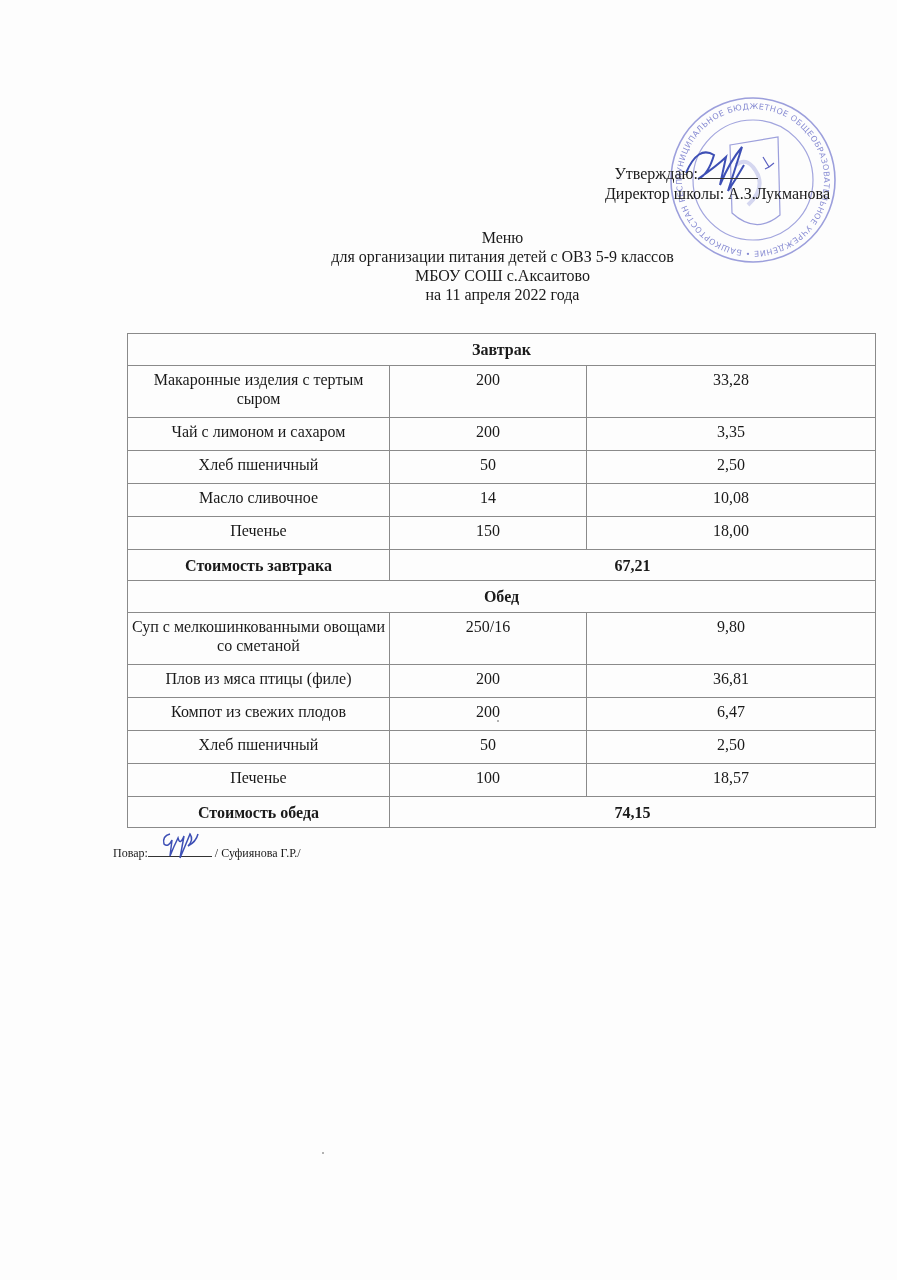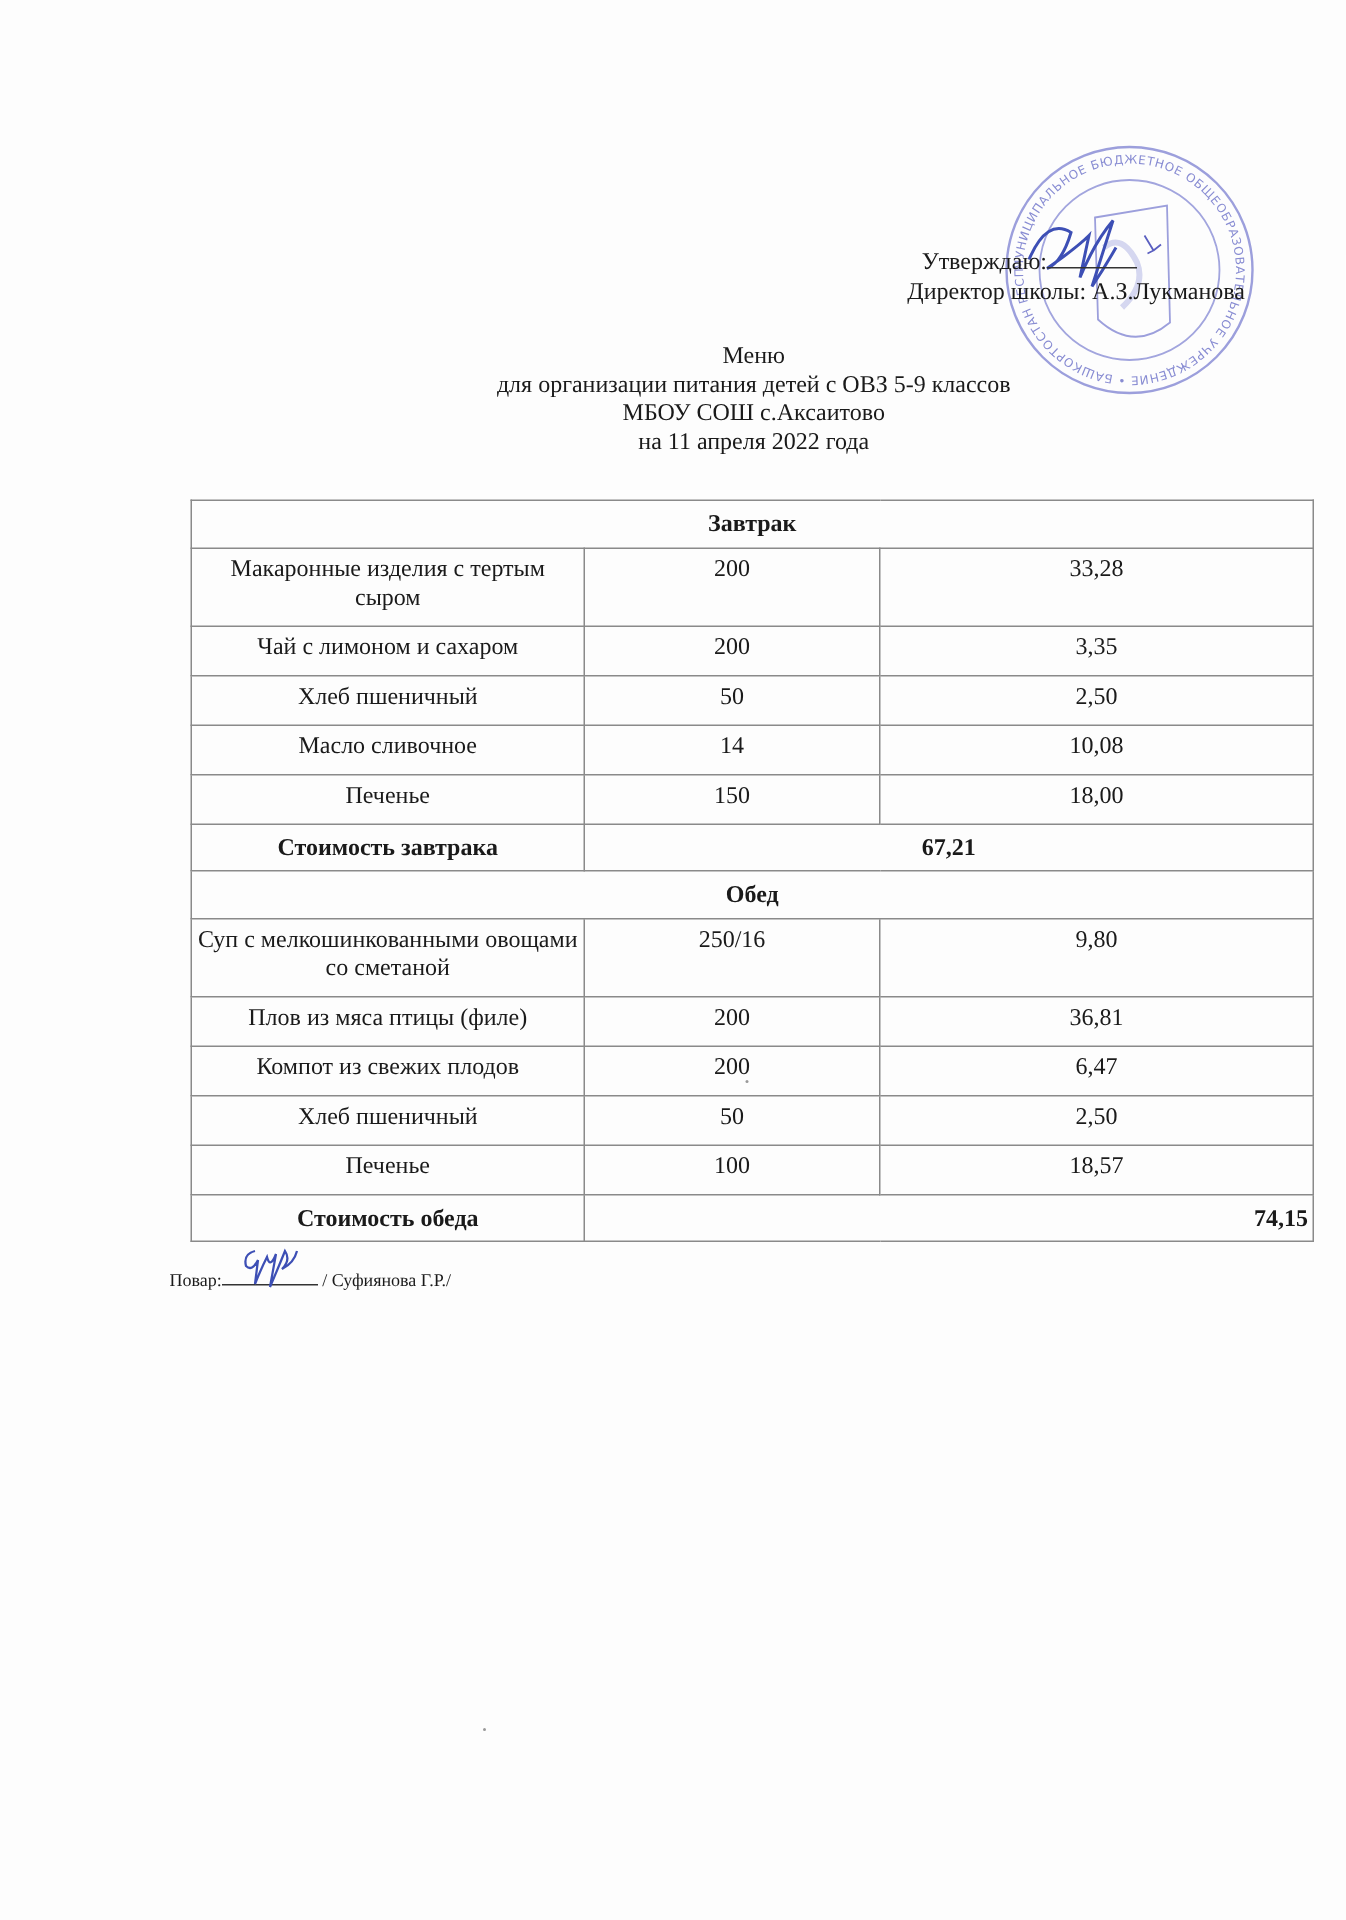--- a/index.html
+++ b/index.html
@@ -78,21 +78,21 @@
   }
   table.menu tr.item td { height: 26px; padding-top: 4px; }
   table.menu tr.item.tall td { height: 45px; }
   table.menu tr.total td {
     font-weight: bold;
     height: 26px;
     vertical-align: middle;
   }
   table.menu tr.total td.label { text-align: center; }
   table.menu tr.total td.value-b { text-align: center; }
-  table.menu tr.total td.value-l { text-align: right; }
+  table.menu tr.total td.value-l { }
   .cook {
     position: absolute;
     top: 842px;
     left: 113px;
     font-size: 12px;
     line-height: 20px;
   }
   .cook .sigline {
     display: inline-block;
     width: 64px;

